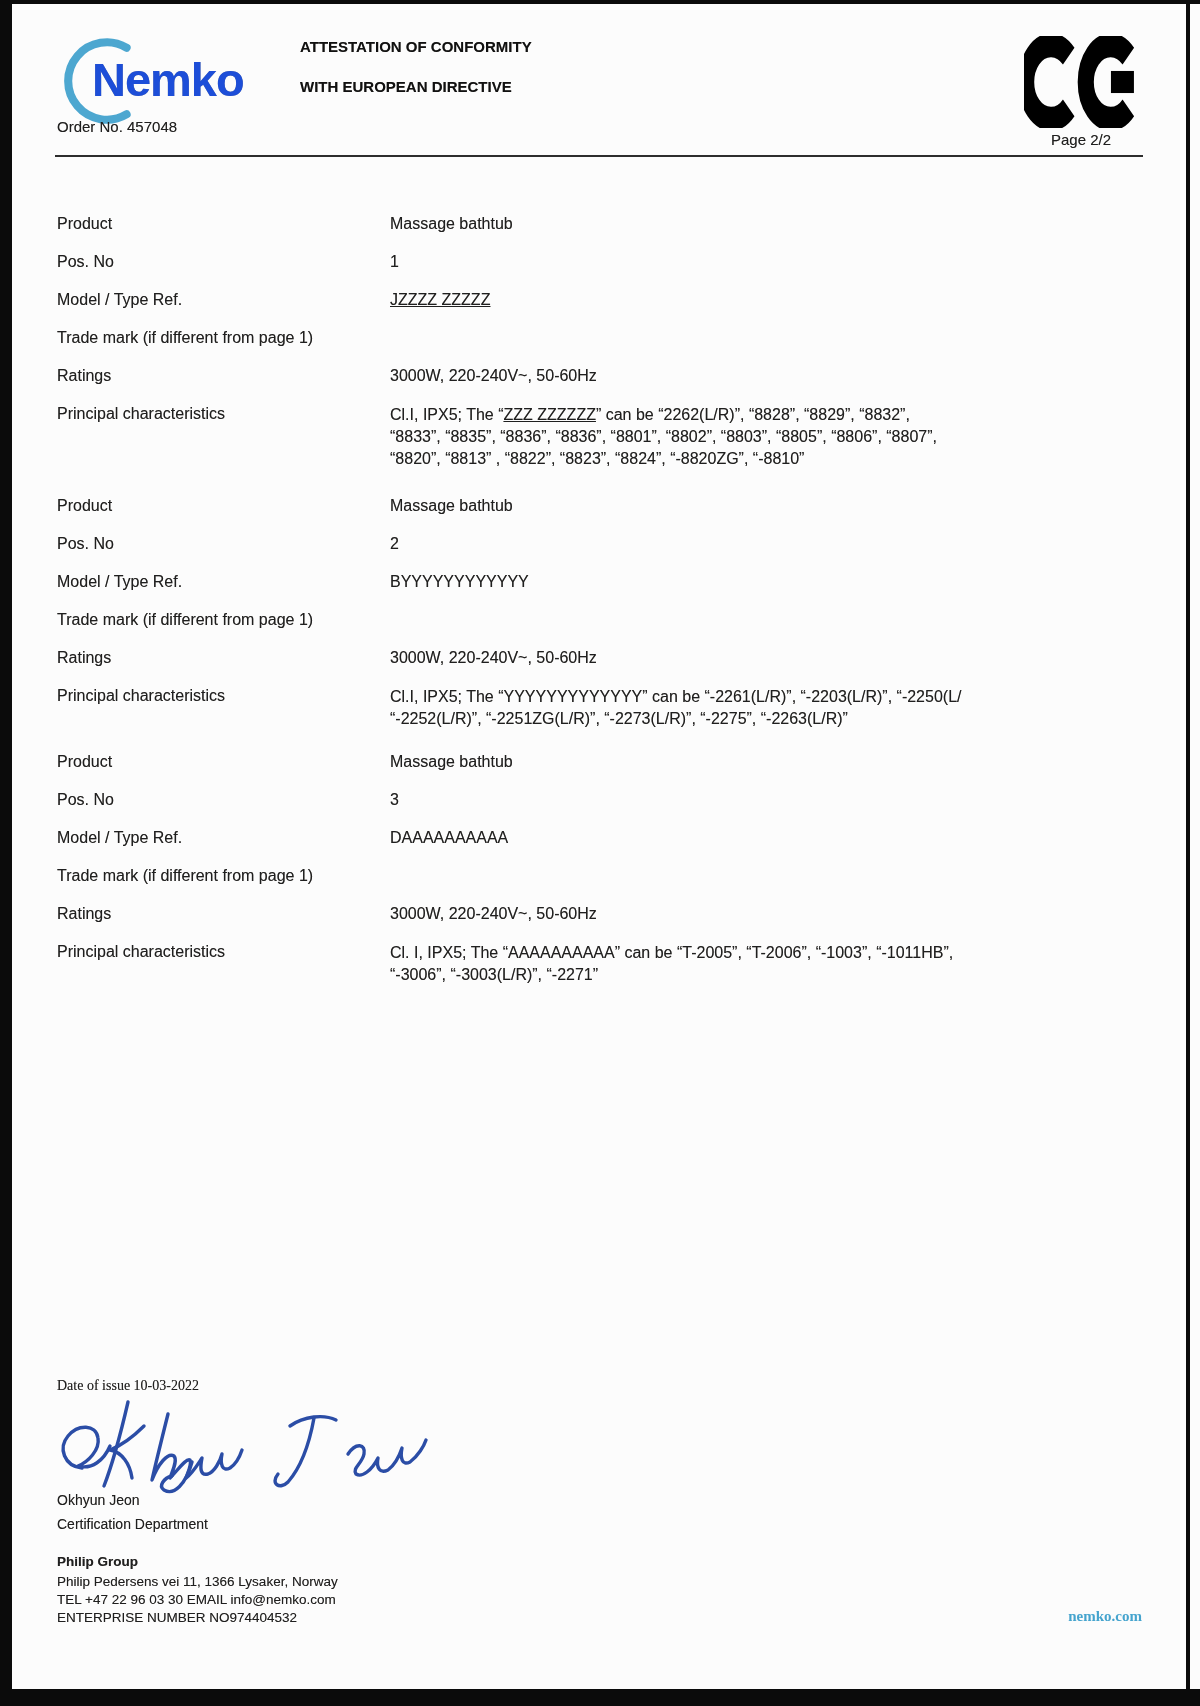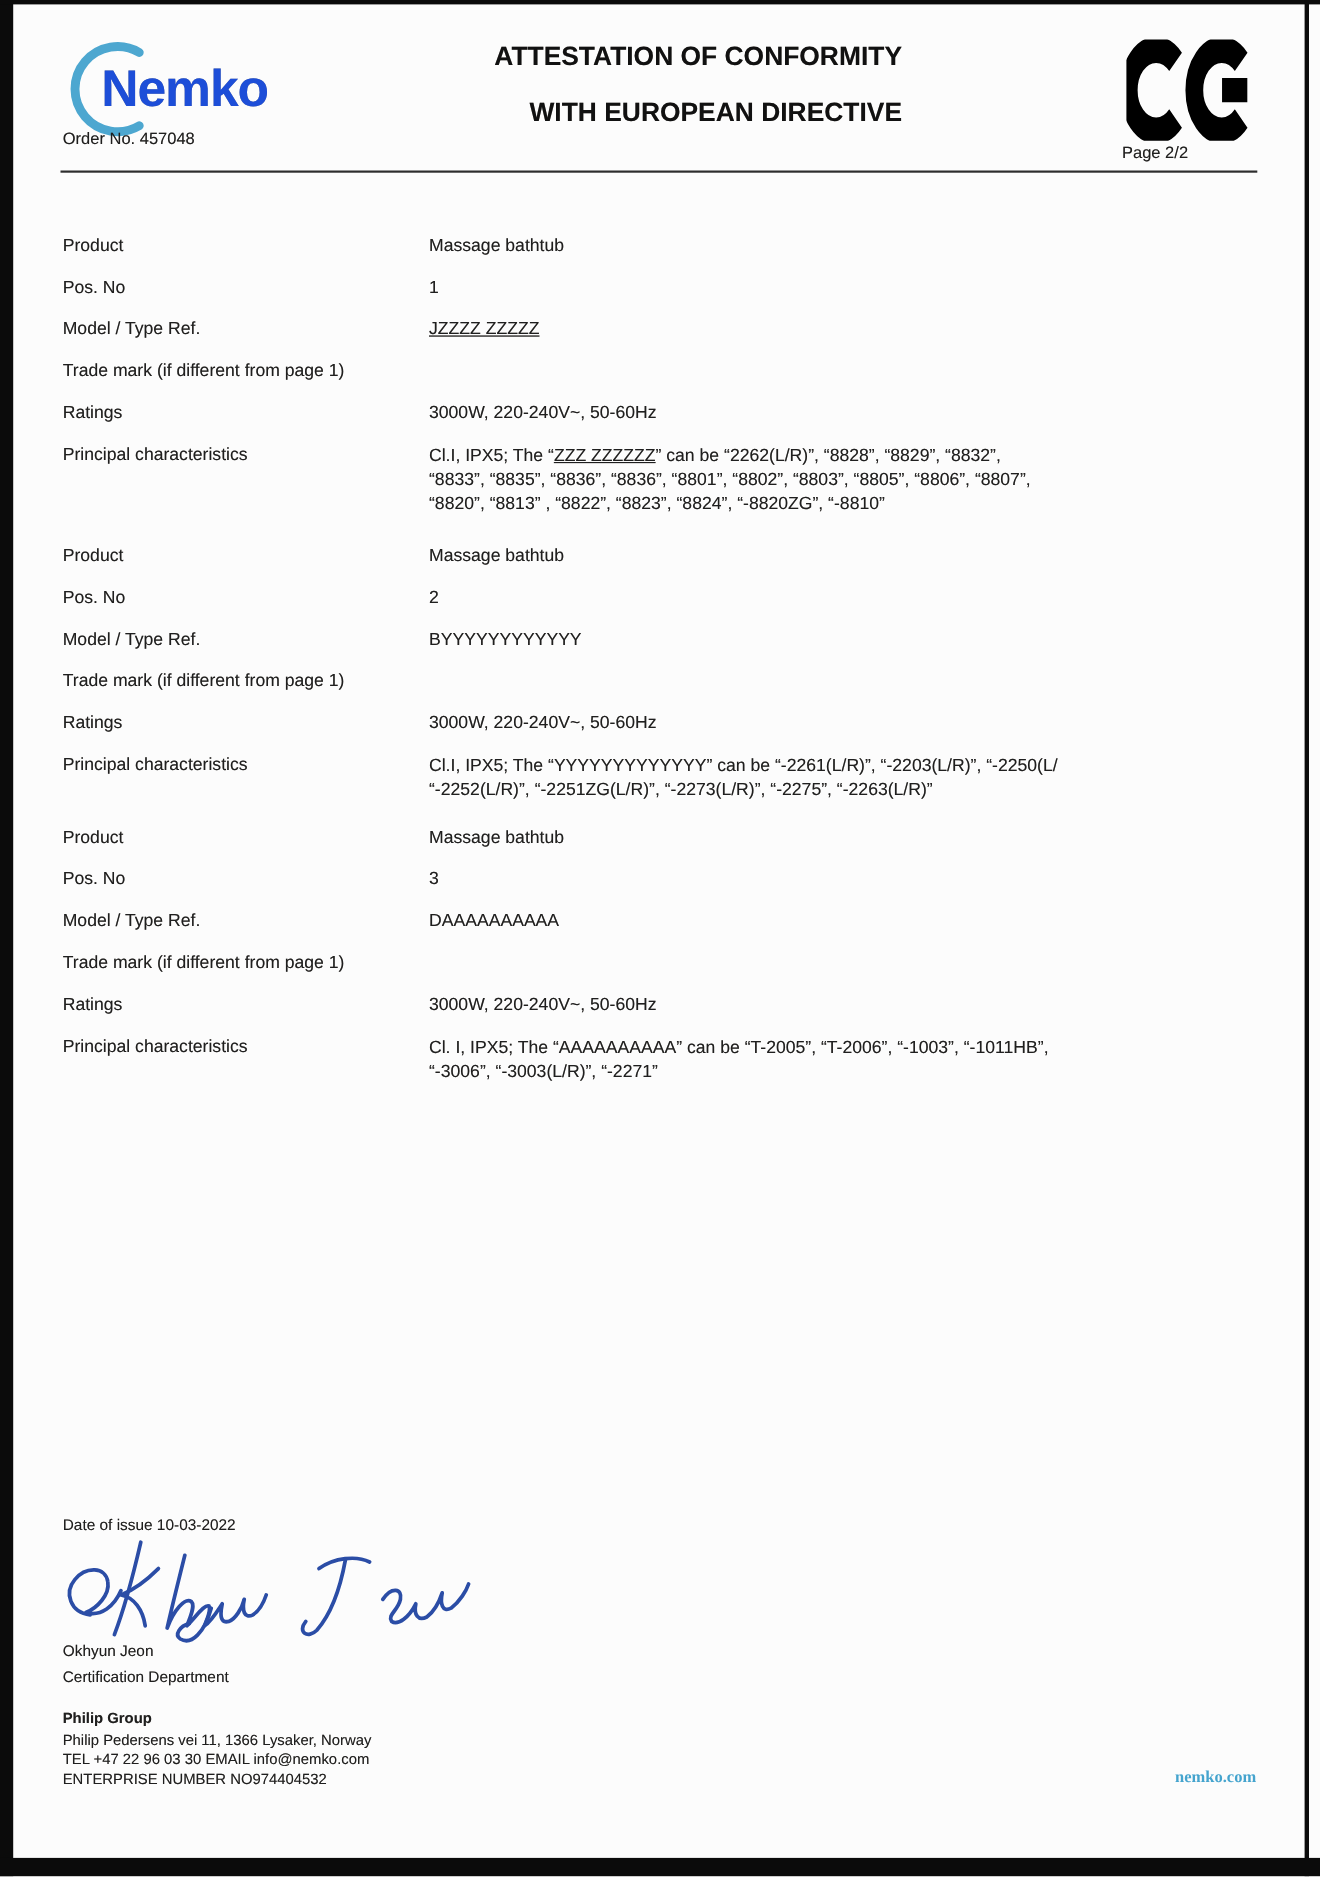--- a/index.html
+++ b/index.html
@@ -15,41 +15,41 @@
   .frame-top { left:0; top:0; width:1200px; height:4px; }
   .frame-right { left:1186px; top:0; width:4px; height:1706px; }
   .frame-bottom { left:0; top:1689px; width:1200px; height:17px; }
 
   
   .logo-wrap { position:absolute; left:60px; top:34px; width:260px; height:96px; }
   .logo-ring { position:absolute; left:0; top:2px; width:90px; height:90px; }
   .logo-text { position:absolute; left:32px; top:18px; font-size:47px; font-weight:bold;
                color:#1d4ed8; letter-spacing:-1px; }
   .order-no { position:absolute; left:57px; top:118px; font-size:15px; }
-  .title { position:absolute; left:300px; top:38px; width:520px; text-align:right;
-           font-size:24px; font-weight:bold; color:#111; }
+  .title { position:absolute; left:300px; top:38px; width:520px; text-align:left;
+           font-size:15px; font-weight:bold; color:#111; }
   .title .t2 { margin-top:23px; }
   .ce-mark { position:absolute; left:1024px; top:36px; width:118px; height:92px; }
-  .page-no { position:absolute; left:1020px; top:131px; width:122px; text-align:left; font-size:15px; }
+  .page-no { position:absolute; left:1020px; top:131px; width:122px; text-align:center; font-size:15px; }
   .header-rule { position:absolute; left:55px; top:155px; width:1088px; height:2px; background:#2d2d2d; }
 
   
   .doc-body { position:absolute; left:57px; top:214px; width:1085px; }
   .row { display:flex; margin-bottom:18px; font-size:16px; line-height:20px; }
   .row .lbl { width:333px; flex-shrink:0; }
   .row .val { white-space:nowrap; }
   .pc-lines { line-height:22px; }
   .pc-lines div { white-space:nowrap; }
   .u { text-decoration:underline; }
   .block-2 { margin-top:26px; }
   .block-3 { margin-top:22px; }
 
   
   .f-abs { position:absolute; font-size:14px; }
-  .date-line { left:57px; top:1378px; }
+  .date-line { left:57px; top:1378px;font-family:Liberation Serif, serif; }
   .signature { position:absolute; left:52px; top:1392px; width:430px; height:105px; }
   .signer-name { left:57px; top:1492px; }
   .signer-dept { left:57px; top:1516px; }
   .company  { left:57px; top:1554px; font-weight:bold; font-size:13.5px; }
   .address  { left:57px; top:1574px; font-size:13.5px; }
   .contact  { left:57px; top:1592px; font-size:13.5px;text-align:right; }
   .enterprise { left:57px; top:1610px; font-size:13.5px; }
   .website { left:1022px; top:1608px; width:120px; text-align:right;
              font-weight:bold; font-size:15px; color:#45a4ce; text-shadow:none;font-family:Liberation Serif, serif; }
 </style>

